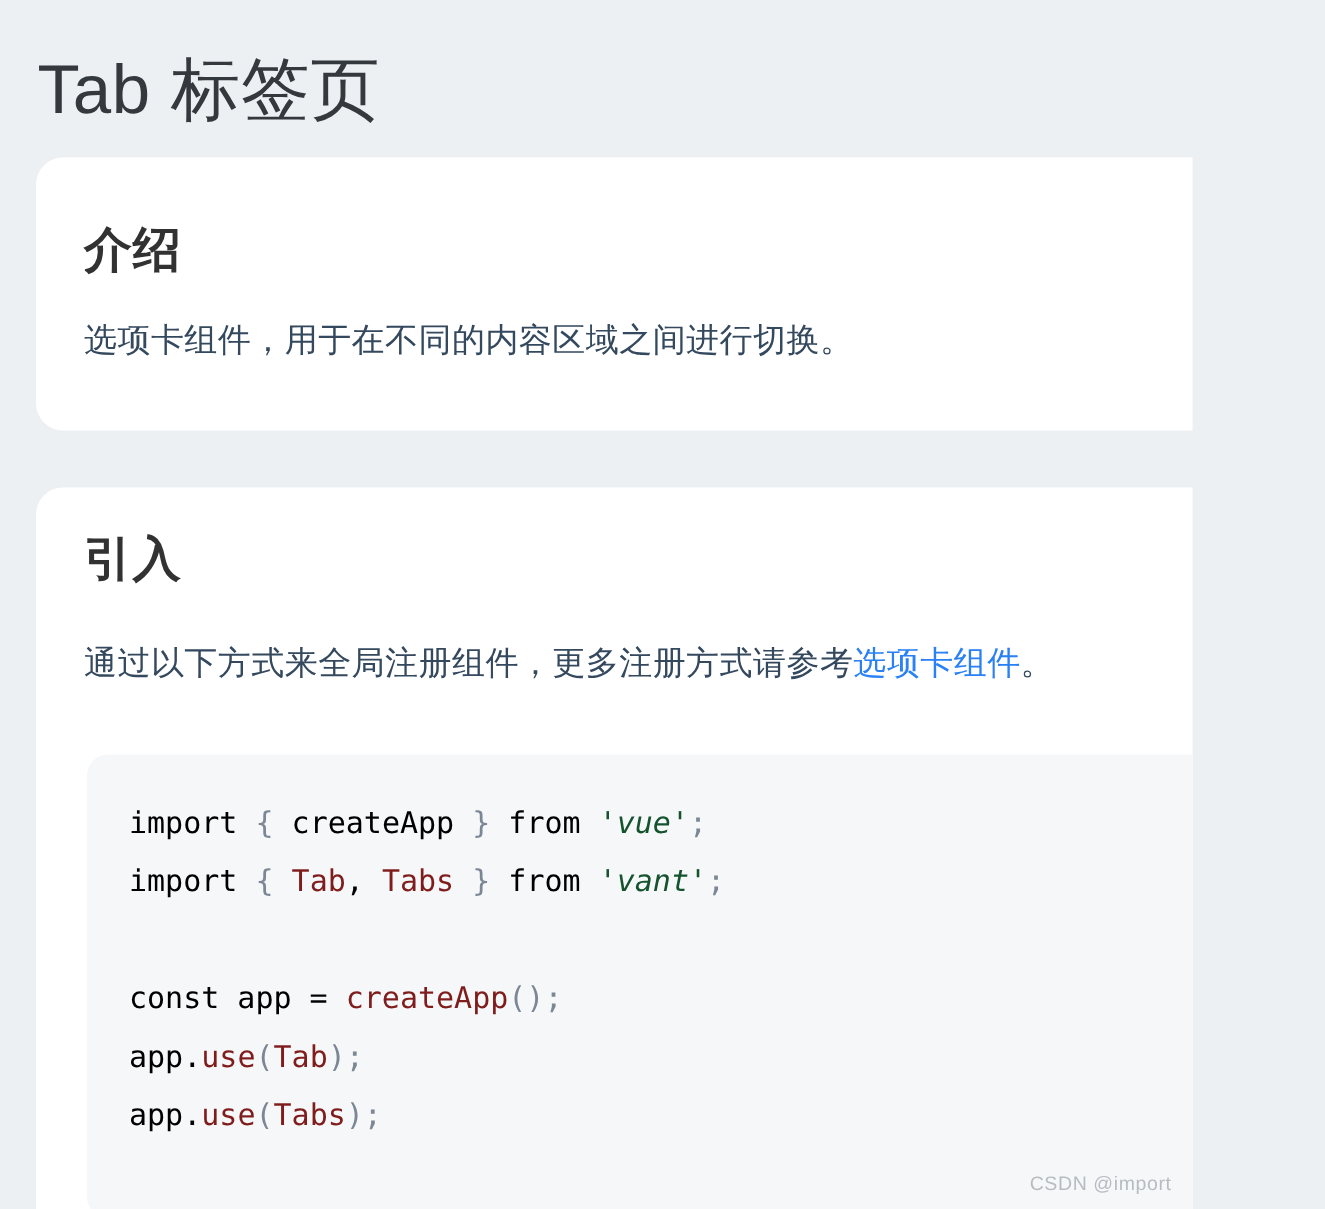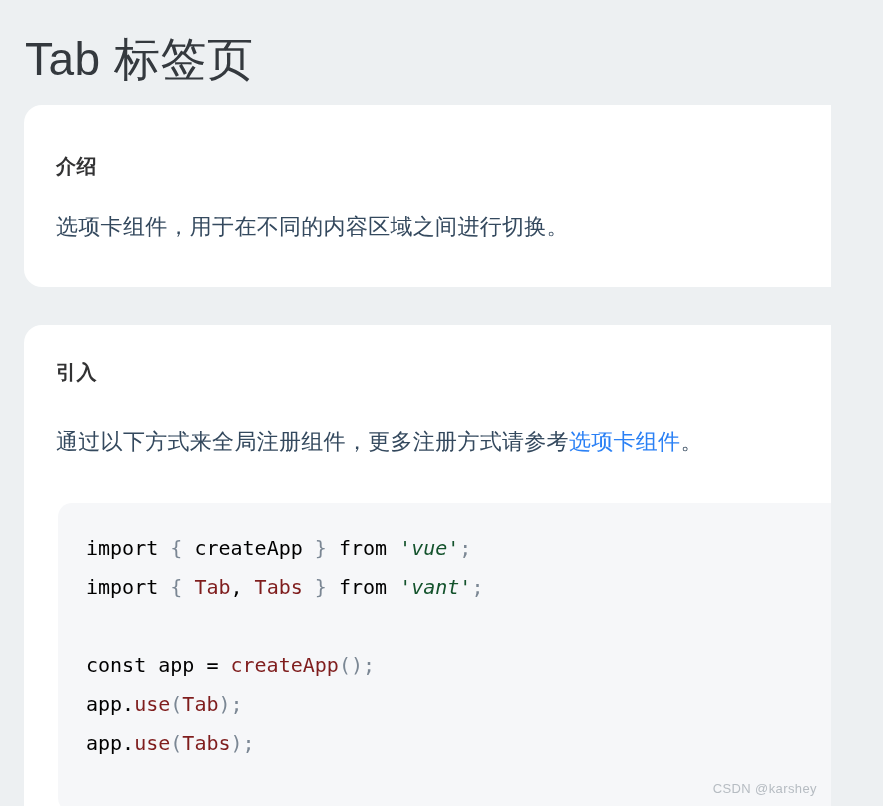--- a/index.html
+++ b/index.html
@@ -12,21 +12,20 @@
     overflow: hidden;
     background: #edf0f2;
     font-family: "Liberation Sans", "DejaVu Sans", sans-serif;
     -webkit-font-smoothing: antialiased;
   }
   .page {
     position: relative;
     width: 795px;
     height: 806px;
     overflow: hidden;
-    padding-left: 36px;
   }
 
   
   .page-title {
     position: absolute;
     left: 25px;
     top: -4px;
     font-size: 46px;
     line-height: 64px;
     font-weight: 400;
@@ -51,21 +50,21 @@
   .card-install {
     top: 325px;
     bottom: -30px;
   }
 
   .card-heading {
     margin: 0;
     padding: 0;
     position: absolute;
     left: 32px;
-    font-size: 20px;
+    font-size: 32px;
     line-height: 38px;
     font-weight: 700;
     color: #323233;
     letter-spacing: 0.5px;
   }
   .card-intro .card-heading { top: 42px; }
   .card-install .card-heading { top: 28px; }
 
   .card-paragraph {
     margin: 0;
@@ -143,15 +142,15 @@
     <h2 class="card-heading">引入</h2>
     <p class="card-paragraph">
       <span>通过以下方式来全局注册组件，更多注册方式请参考</span><a class="doc-link" href="#">选项卡组件</a><span>。</span>
     </p>
 
     <div class="code-block">
       <pre><code id="code-root"><span class="code-line"><span class="tok-plain">import </span><span class="tok-punct">{ </span><span class="tok-plain">createApp</span><span class="tok-punct"> } </span><span class="tok-plain">from </span><span class="tok-string">'vue'</span><span class="tok-punct">;</span></span><span class="code-line"><span class="tok-plain">import </span><span class="tok-punct">{ </span><span class="tok-ident">Tab</span><span class="tok-plain">, </span><span class="tok-ident">Tabs</span><span class="tok-punct"> } </span><span class="tok-plain">from </span><span class="tok-string">'vant'</span><span class="tok-punct">;</span></span><span class="code-line">&nbsp;</span><span class="code-line"><span class="tok-plain">const app = </span><span class="tok-ident">createApp</span><span class="tok-punct">()</span><span class="tok-punct">;</span></span><span class="code-line"><span class="tok-plain">app.</span><span class="tok-ident">use</span><span class="tok-punct">(</span><span class="tok-ident">Tab</span><span class="tok-punct">)</span><span class="tok-punct">;</span></span><span class="code-line"><span class="tok-plain">app.</span><span class="tok-ident">use</span><span class="tok-punct">(</span><span class="tok-ident">Tabs</span><span class="tok-punct">)</span><span class="tok-punct">;</span></span></code></pre>
     </div>
   </section>
 
-  <div class="watermark">CSDN @karshey</div>
+  <div class="watermark">CSDN @import</div>
 
 </div>
 
 </body></html>

